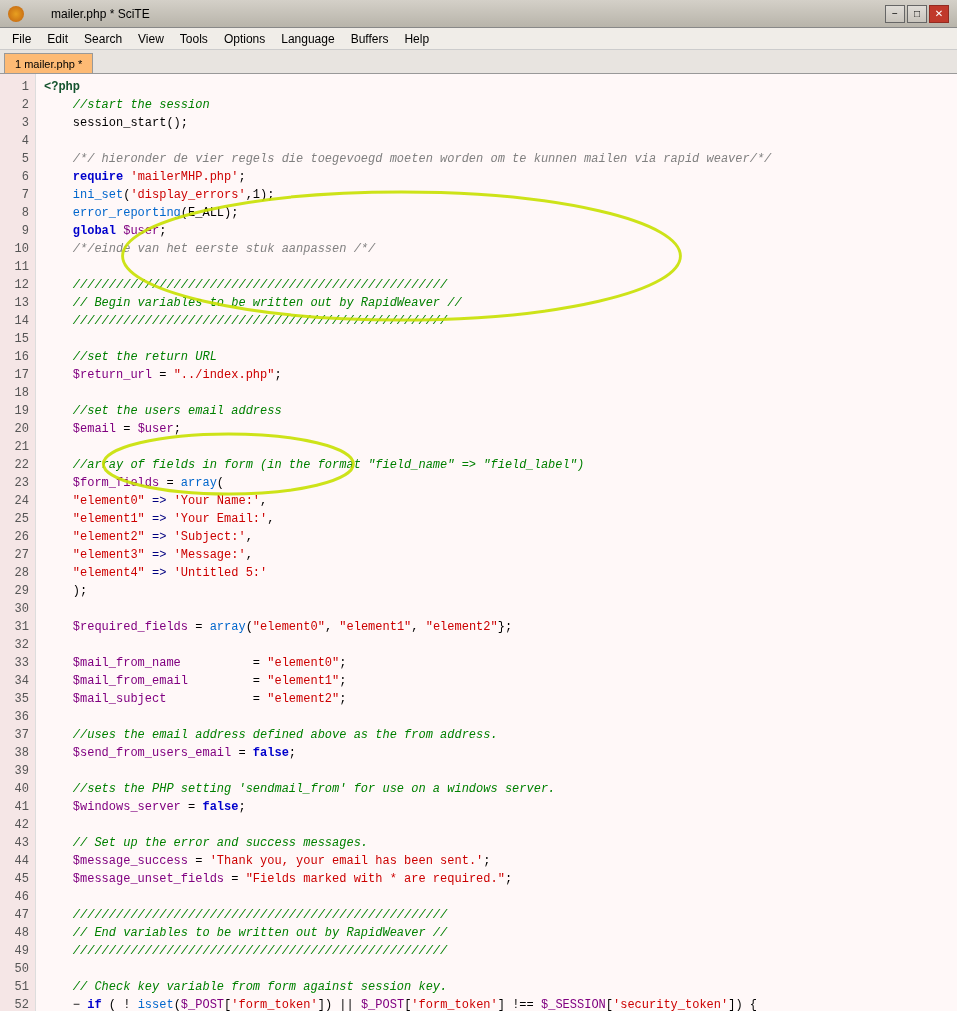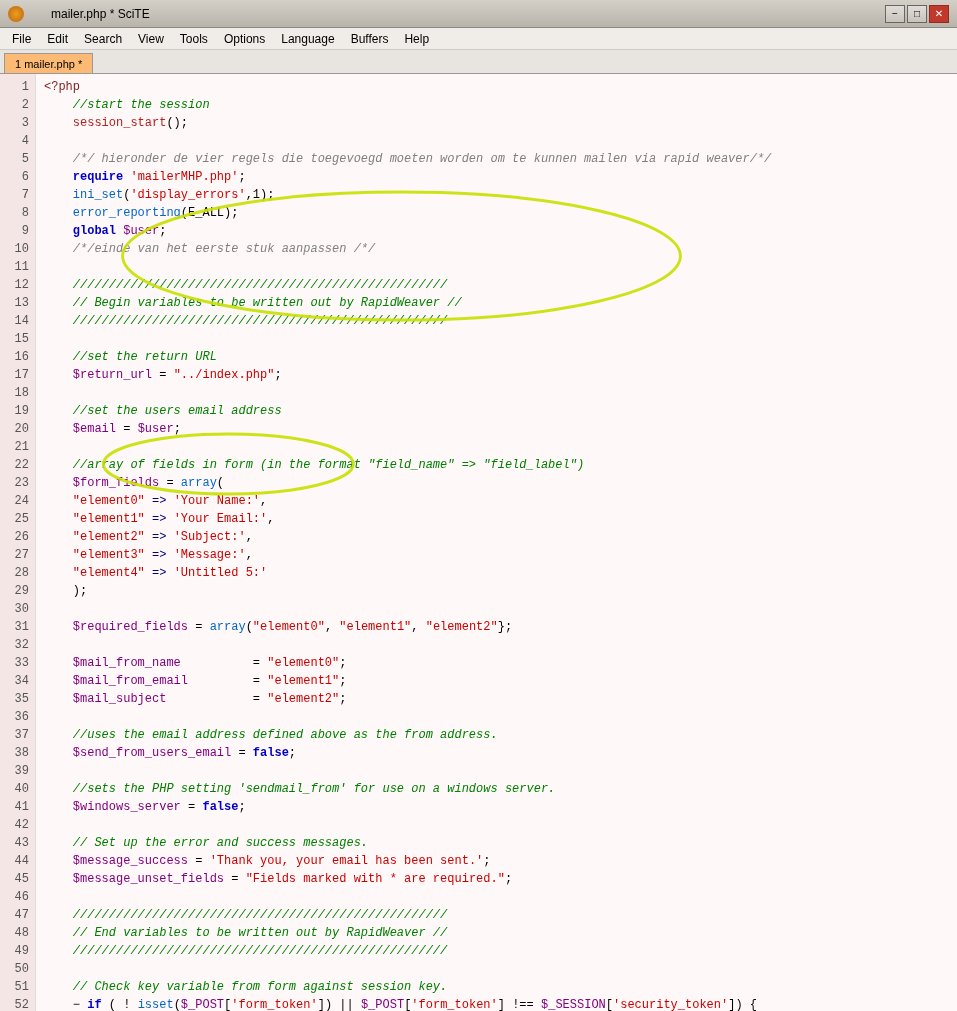--- a/index.html
+++ b/index.html
@@ -202,23 +202,23 @@
       <span class="line-num">45</span>
       <span class="line-num">46</span>
       <span class="line-num">47</span>
       <span class="line-num">48</span>
       <span class="line-num">49</span>
       <span class="line-num">50</span>
       <span class="line-num">51</span>
       <span class="line-num">52</span>
     </div>
   <div class="code-area" id="codeArea">
-      <div class="code-line"><span style="color: #7f1d1d;">&lt;?php</span></div>
+      <div class="code-line"><span style="color: #14532d; font-weight: bold;">&lt;?php</span></div>
       <div class="code-line"><span style="color: rgb(0, 128, 0); font-style: italic;">    //start the session</span></div>
-      <div class="code-line"><span style="color: #b91c1c; text-align: right;">    session_start</span><span style="color: rgb(0, 0, 0);">();</span></div>
+      <div class="code-line"><span style="color: #000000; text-align: right;">    session_start</span><span style="color: rgb(0, 0, 0);">();</span></div>
       <div class="code-line">&nbsp;</div>
       <div class="code-line"><span style="color: rgb(128, 128, 128); font-style: italic;">    /*/ hieronder de vier regels die toegevoegd moeten worden om te kunnen mailen via rapid weaver/*/</span></div>
       <div class="code-line"><span style="color: rgb(0, 0, 0);">    </span><span style="color: rgb(0, 0, 204); font-weight: bold;">require</span><span style="color: rgb(0, 0, 0);"> </span><span style="color: rgb(204, 0, 0);">'mailerMHP.php'</span><span style="color: rgb(0, 0, 0);">;</span></div>
       <div class="code-line"><span style="color: rgb(0, 102, 204);">    ini_set</span><span style="color: rgb(0, 0, 0);">(</span><span style="color: rgb(204, 0, 0);">'display_errors'</span><span style="color: rgb(0, 0, 0);">,1);</span></div>
       <div class="code-line"><span style="color: rgb(0, 102, 204);">    error_reporting</span><span style="color: rgb(0, 0, 0);">(</span><span style="color: rgb(0, 0, 0);">E_ALL</span><span style="color: rgb(0, 0, 0);">);</span></div>
       <div class="code-line"><span style="color: rgb(0, 0, 204); font-weight: bold;">    global</span><span style="color: rgb(0, 0, 0);"> </span><span style="color: rgb(128, 0, 128);">$user</span><span style="color: rgb(0, 0, 0);">;</span></div>
       <div class="code-line"><span style="color: rgb(128, 128, 128); font-style: italic;">    /*/einde van het eerste stuk aanpassen /*/ </span></div>
       <div class="code-line">&nbsp;</div>
       <div class="code-line"><span style="color: rgb(0, 128, 0); font-style: italic;">    ////////////////////////////////////////////////////</span></div>
       <div class="code-line"><span style="color: rgb(0, 128, 0); font-style: italic;">    // Begin variables to be written out by RapidWeaver //</span></div>

